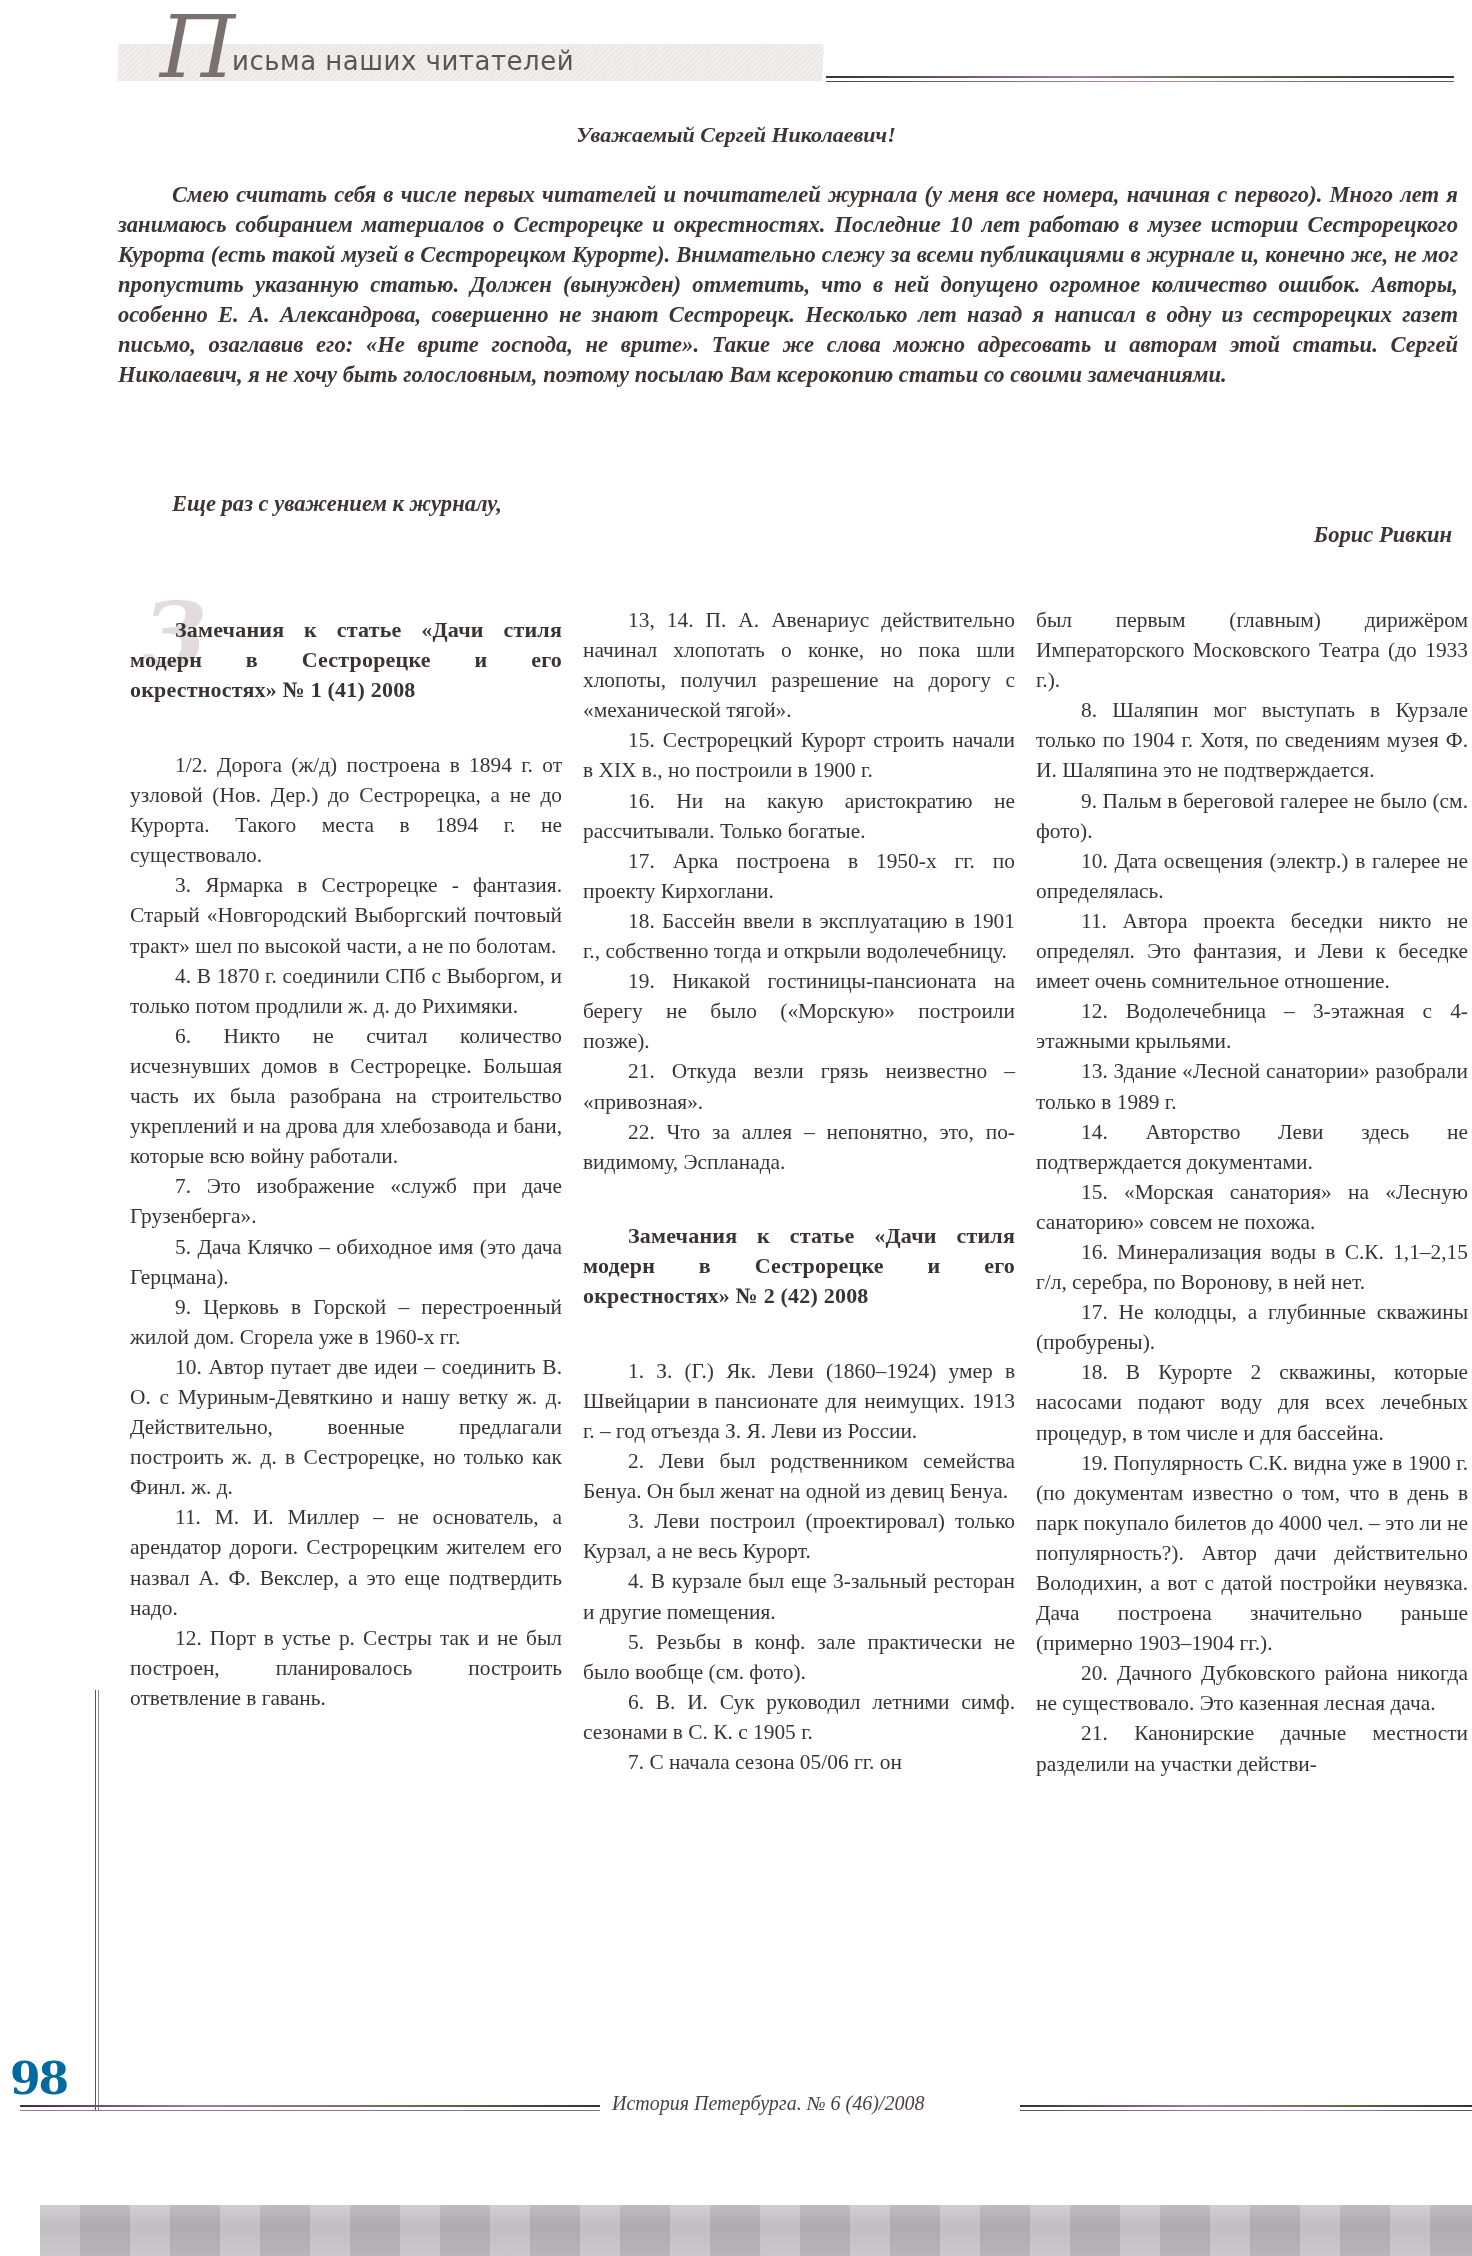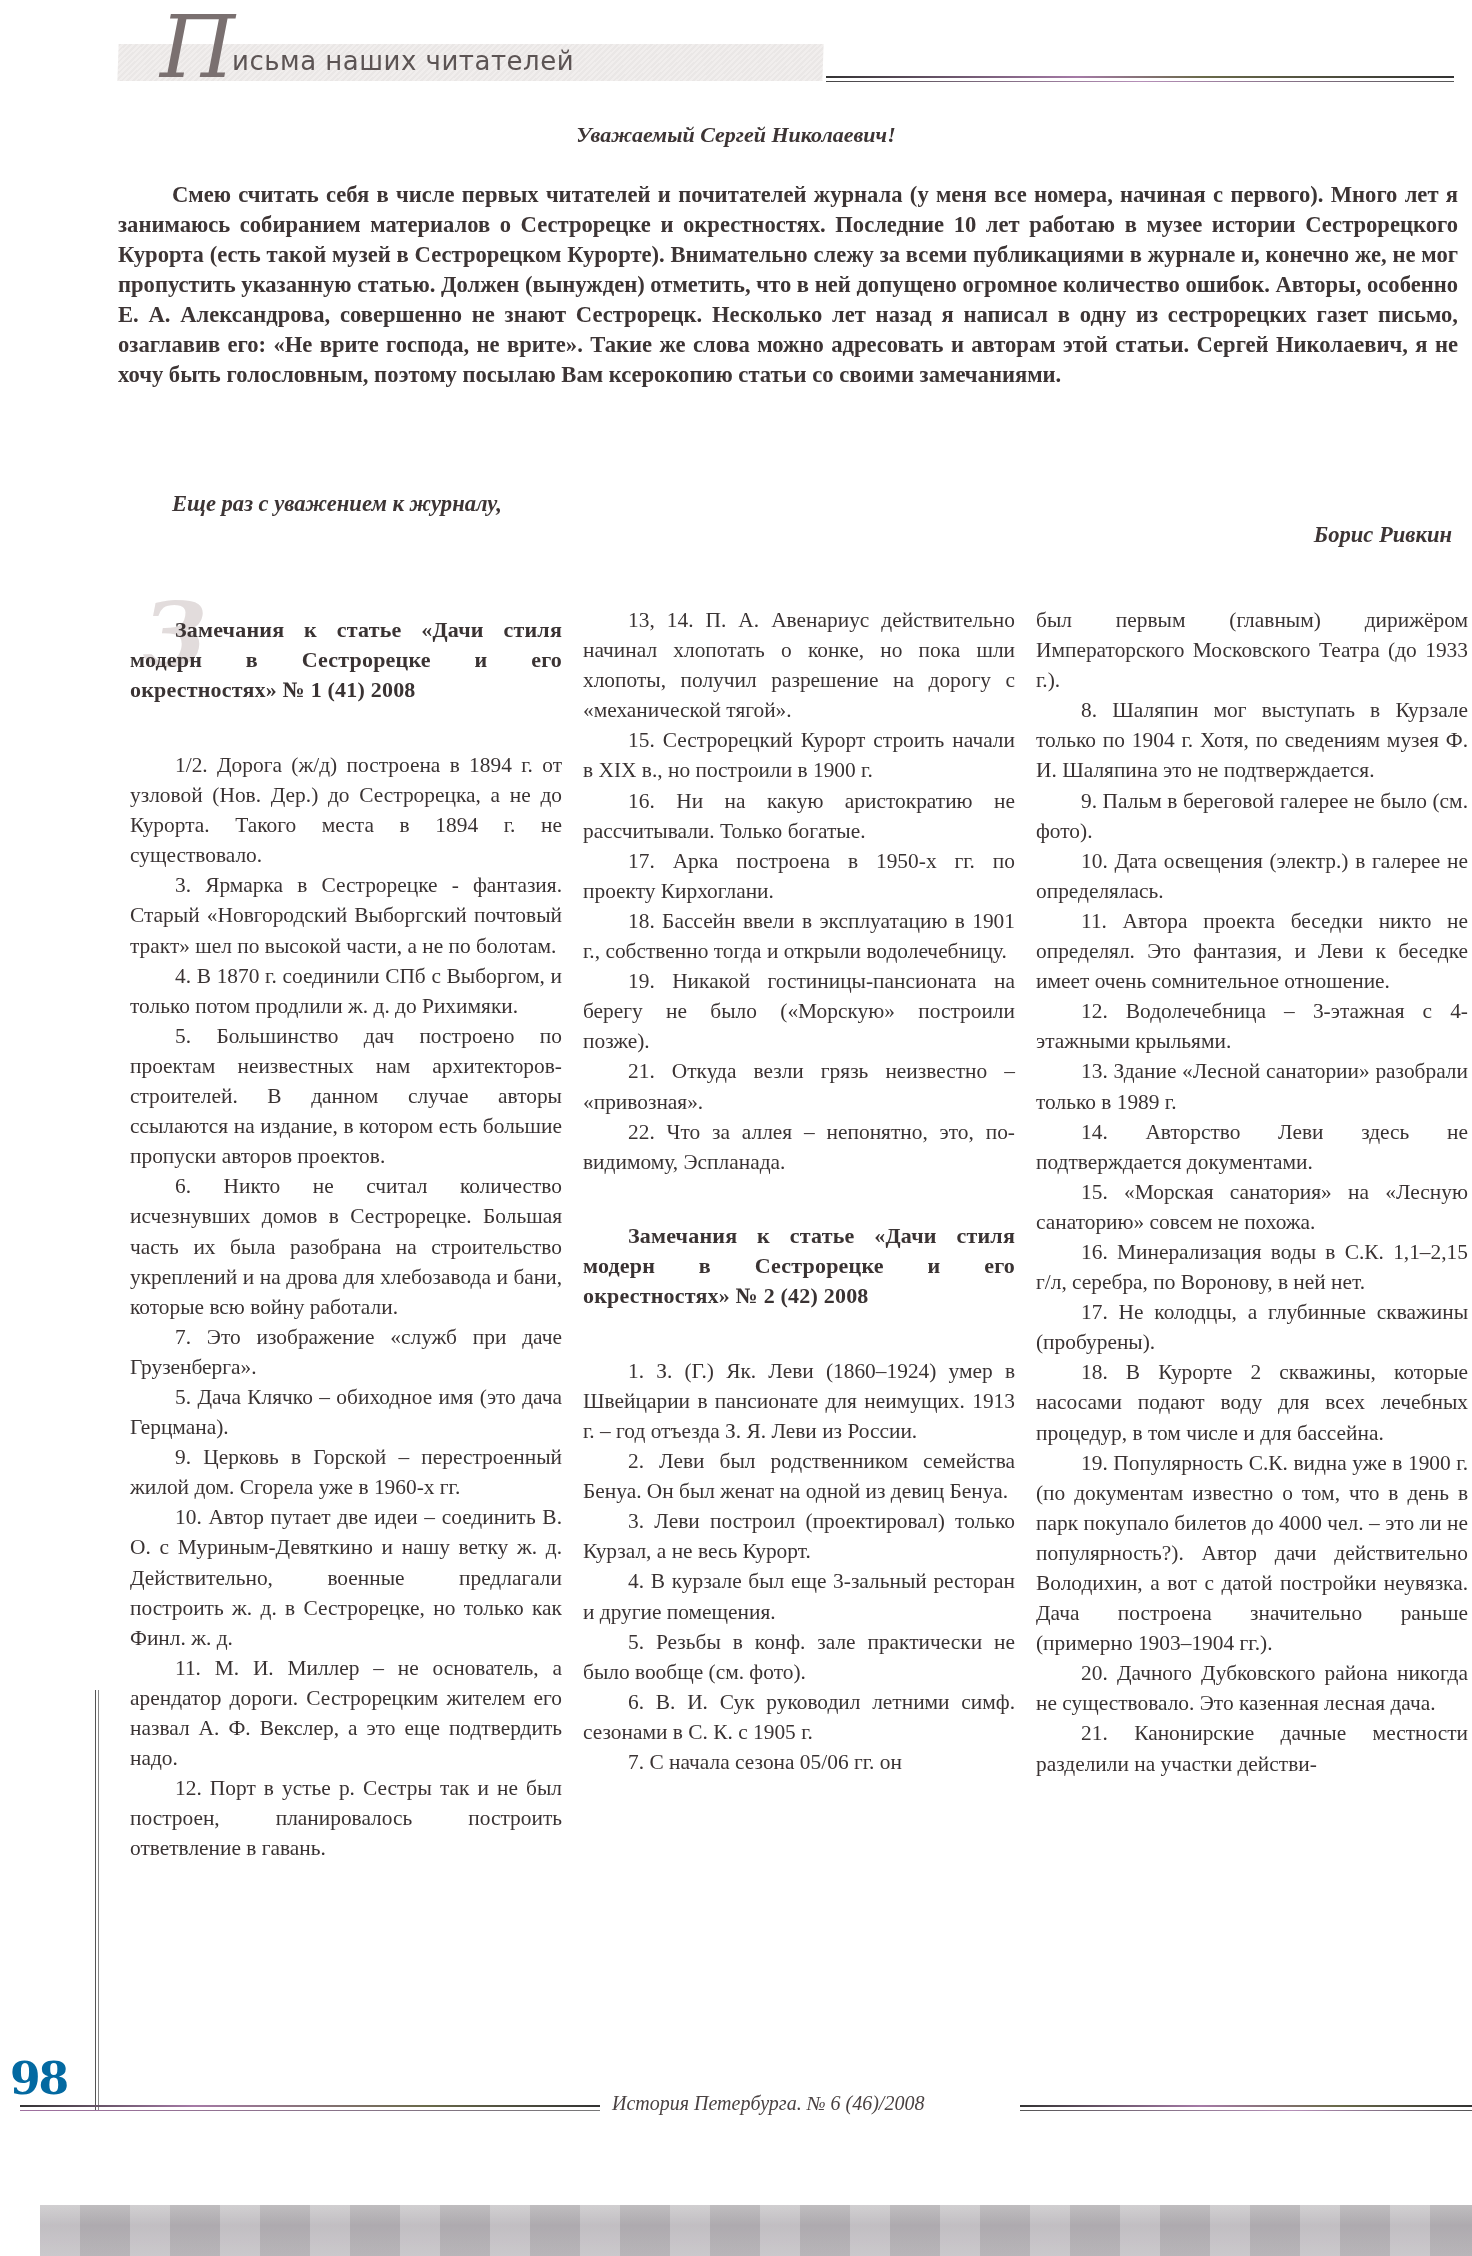--- a/index.html
+++ b/index.html
@@ -27,21 +27,21 @@
   .hdr-rule.r2 { top: 81px; height: 1px; background: linear-gradient(90deg, #444 0%, #b68fb8 50%, #555 100%); }
 
   
   .letter-greeting {
     position: absolute; left: 0; right: 0; top: 122px; text-align: center;
     font-family: "Liberation Serif", serif; font-style: italic; font-weight: bold;
     font-size: 22px; color: #3d3535;
   }
   .letter-body {
     position: absolute; left: 118px; width: 1340px; top: 180px;
-    font-family: "Liberation Serif", serif; font-weight: bold;
+    font-family: "Liberation Serif", serif; font-style: italic; font-weight: bold;
     font-size: 22.6px; line-height: 30px; color: #3d3535; text-align: justify;
   }
   .letter-body p { margin: 0; text-indent: 54px; }
   .letter-closing { position: absolute; left: 172px; top: 491px;
     font-family: "Liberation Serif", serif; font-style: italic; font-weight: bold; font-size: 22.6px; color: #3d3535; }
   .letter-signature { position: absolute; right: 20px; top: 522px;
     font-family: "Liberation Serif", serif; font-style: italic; font-weight: bold; font-size: 22.6px; color: #3d3535; }
 
   
   .vrule { position: absolute; left: 95px; top: 1690px; width: 1px; height: 420px; background: #555; }
@@ -111,21 +111,20 @@
 <div class="vrule2"></div>
 
 <div class="col c1">
   <div class="sec-head">
     <span class="drop-glyph">З</span>
     <span>Замечания к статье «Дачи стиля модерн в Сестрорецке и его окрестностях» № 1 (41) 2008</span>
   </div>
   <p>1/2. Дорога (ж/д) построена в 1894 г. от узловой (Нов. Дер.) до Сестрорецка, а не до Курорта. Такого места в 1894 г. не существовало.</p>
   <p>3. Ярмарка в Сестрорецке - фантазия. Старый «Новгородский Выборгский почтовый тракт» шел по высокой части, а не по болотам.</p>
   <p>4. В 1870 г. соединили СПб с Выборгом, и только потом продлили ж. д. до Рихимяки.</p>
-  <p>5. Большинство дач построено по проектам неизвестных нам архитекторов-строителей. В данном случае авторы ссылаются на издание, в котором есть большие пропуски авторов проектов.</p>
   <p>6. Никто не считал количество исчезнувших домов в Сестрорецке. Большая часть их была разобрана на строительство укреплений и на дрова для хлебозавода и бани, которые всю войну работали.</p>
   <p>7. Это изображение «служб при даче Грузенберга».</p>
   <p>5. Дача Клячко – обиходное имя (это дача Герцмана).</p>
   <p>9. Церковь в Горской – перестроенный жилой дом. Сгорела уже в 1960-х гг.</p>
   <p>10. Автор путает две идеи – соединить В. О. с Муриным-Девяткино и нашу ветку ж. д. Действительно, военные предлагали построить ж. д. в Сестрорецке, но только как Финл. ж. д.</p>
   <p>11. М. И. Миллер – не основатель, а арендатор дороги. Сестрорецким жителем его назвал А. Ф. Векслер, а это еще подтвердить надо.</p>
   <p>12. Порт в устье р. Сестры так и не был построен, планировалось построить ответвление в гавань.</p>
 </div>
 
 <div class="col c2">

